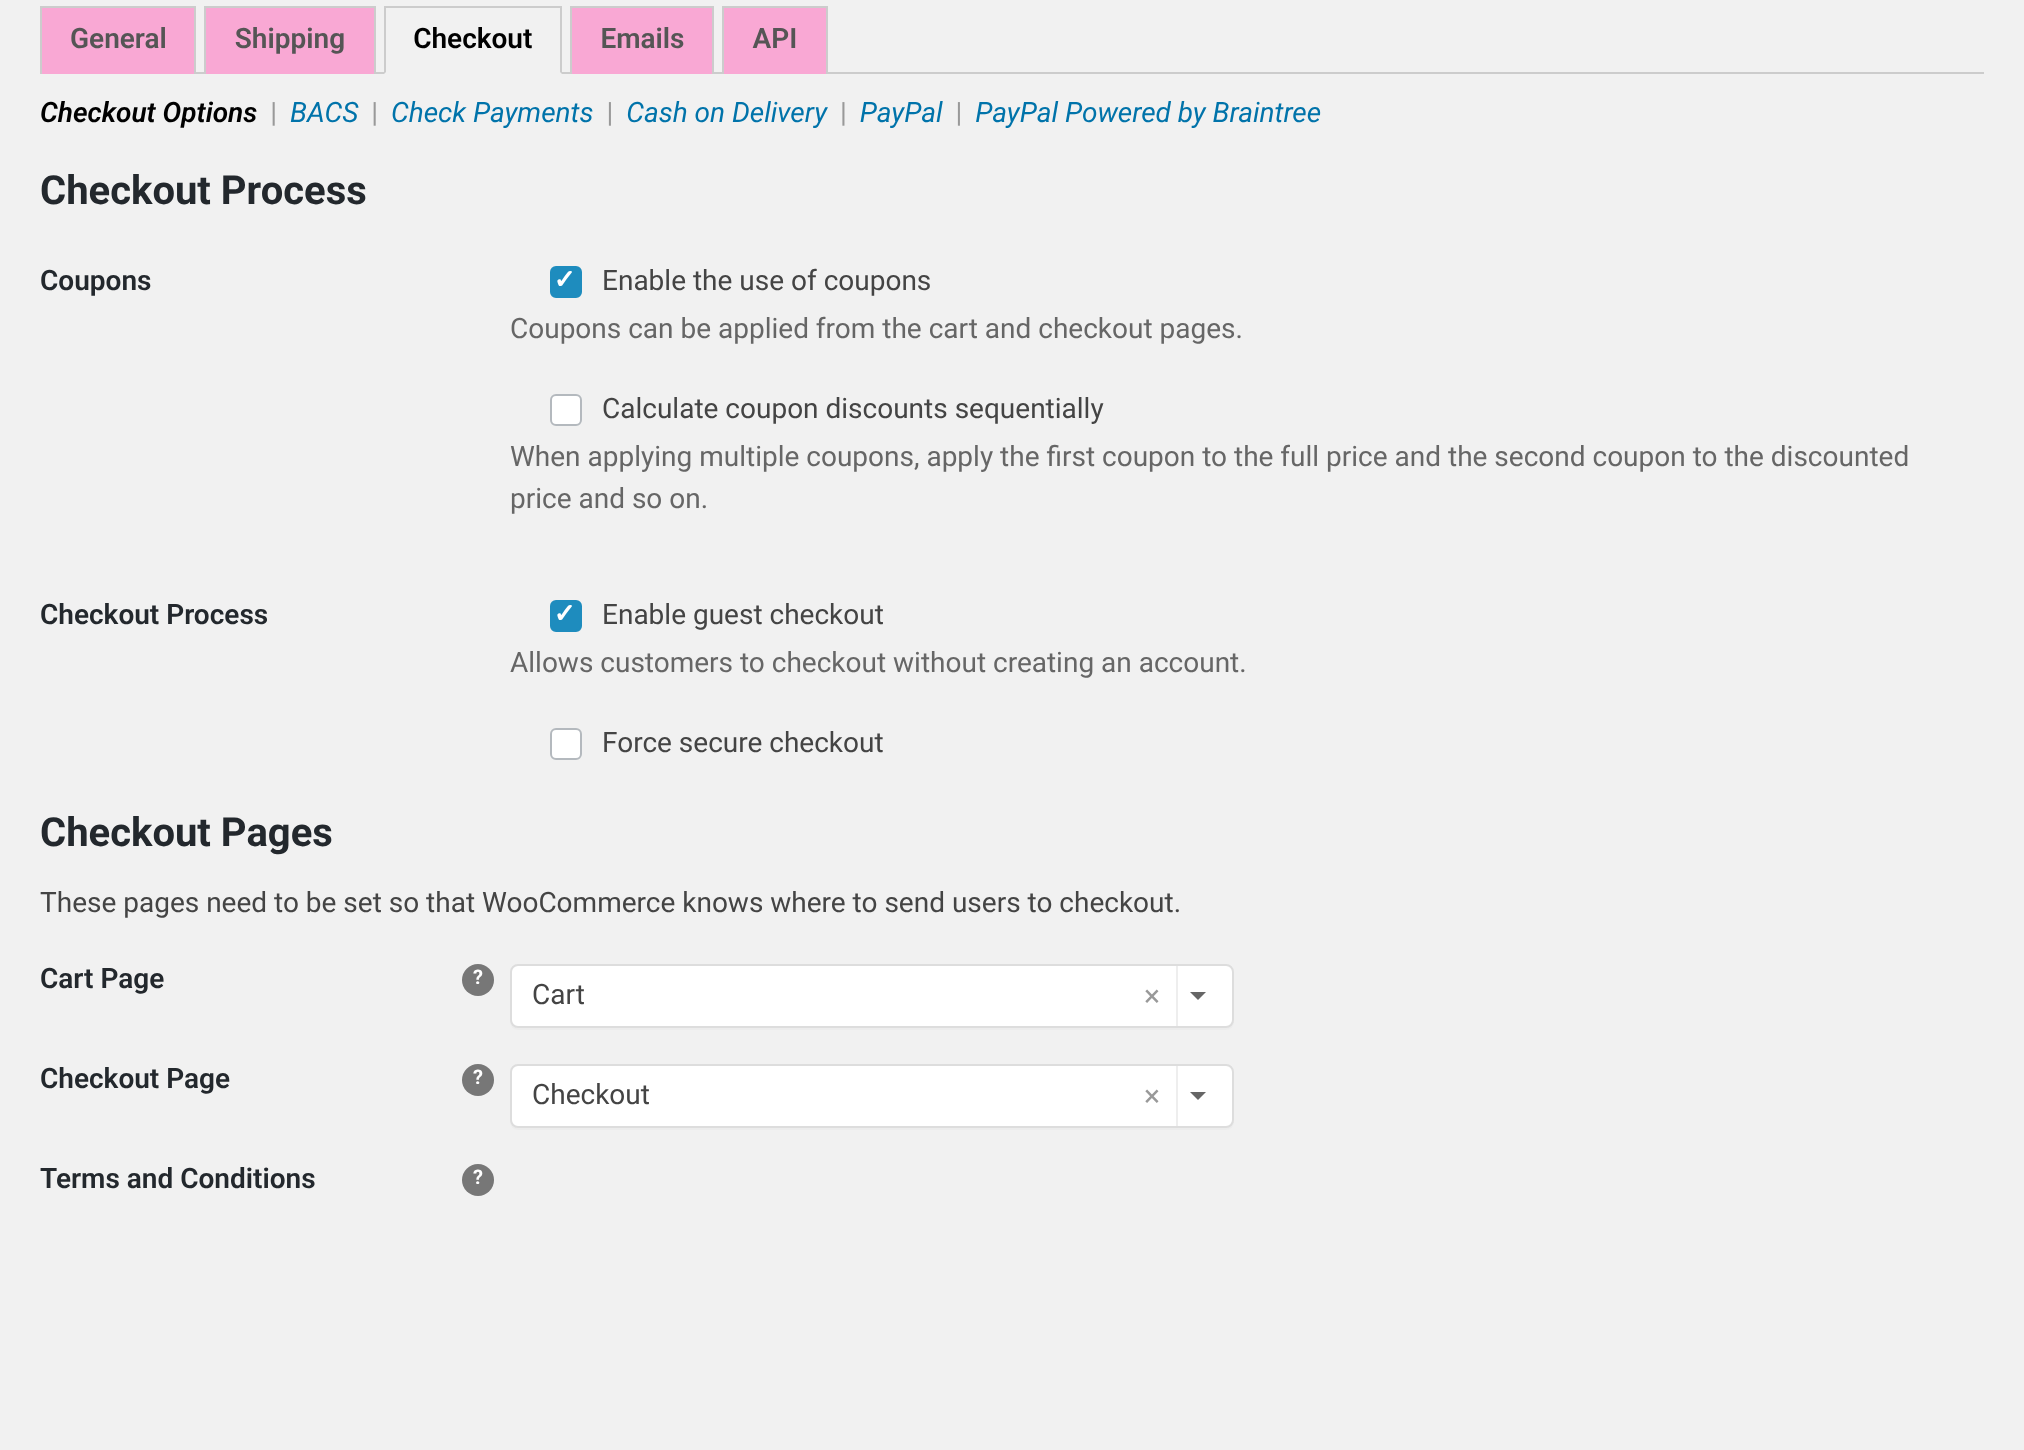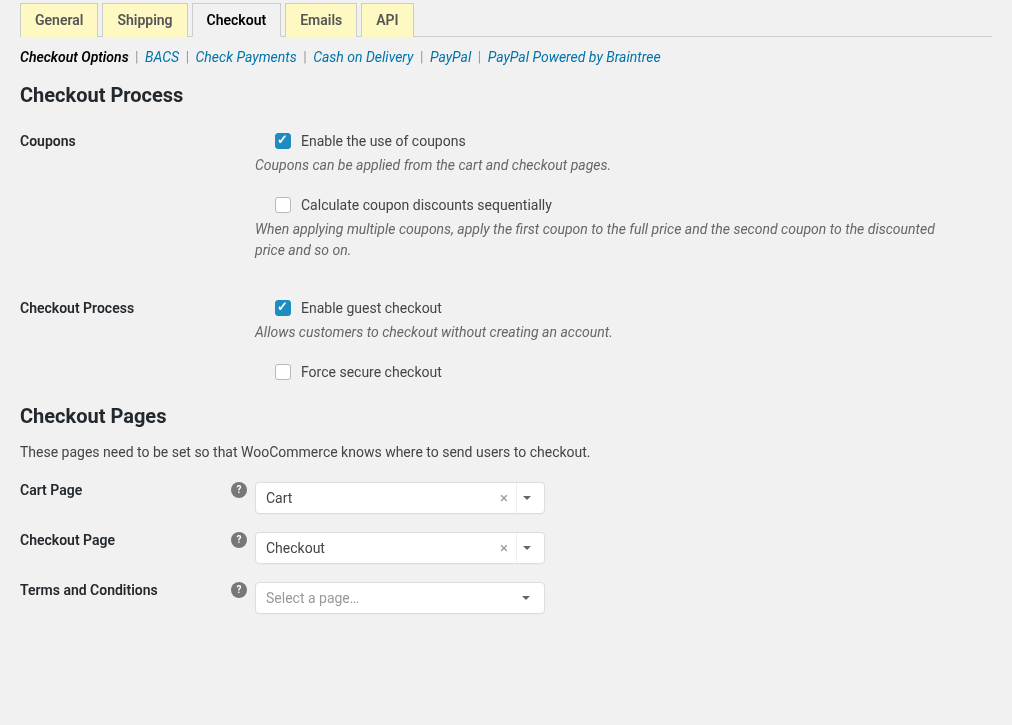--- a/index.html
+++ b/index.html
@@ -12,21 +12,21 @@
   }
   .nav-tabs {
     display: flex;
     gap: 4px;
     border-bottom: 1px solid #ccc;
     margin: 0 0 12px 0;
     padding-top: 3px;
   }
   .nav-tab {
     padding: 8px 14px;
-    background: #fef9c3;
+    background: #f9a8d4;
     border: 1px solid #ccc;
     border-bottom: none;
     color: #555;
     font-weight: 600;
     font-size: 14px;
     cursor: pointer;
     margin-bottom: -1px;
     border-radius: 0;
   }
   .nav-tab.active {
@@ -107,21 +107,20 @@
     position: absolute;
     top: -2px;
     left: 1px;
     font-size: 13px;
     font-weight: bold;
   }
   .check-label {
     color: #444;
   }
   .hint {
-    font-style: italic;
     color: #666;
     margin: 4px 0 20px 0;
     line-height: 1.55;
   }
   .hint a {
     color: #0073aa;
     text-decoration: underline;
   }
   .help-icon {
     display: inline-flex;
@@ -135,21 +134,21 @@
     margin-right: 8px;
     flex-shrink: 0;
   }
   .help-icon::after {
     content: "?";
     color: #fff;
     font-size: 10px;
     font-weight: bold;
   }
   .select-wrap {
-    width: 290px;
+    width: 362px;
     background: #fff;
     border: 1px solid #ddd;
     border-radius: 4px;
     height: 32px;
     display: flex;
     align-items: center;
     padding: 0 8px 0 10px;
     position: relative;
     cursor: pointer;
     box-shadow: 0 1px 0 rgba(0,0,0,0.02);
@@ -265,23 +264,13 @@
         </span>
     </div>
   </div>
 </div>
 
 <div class="form-row">
   <div class="form-label">
     <span>Terms and Conditions</span>
     <span class="help-icon"></span>
   </div>
-  <div class="form-content">
-    <div class="select-wrap">
-      <span class="select-value placeholder">Select a page…</span>
-      <span class="select-arrow" style="border-left:none">
-          <svg viewBox="0 0 10 10">
-            <path d="M1 3 L5 7 L9 3 Z"></path>
-          </svg>
-        </span>
-    </div>
-  </div>
 </div>
 
 </body></html>

